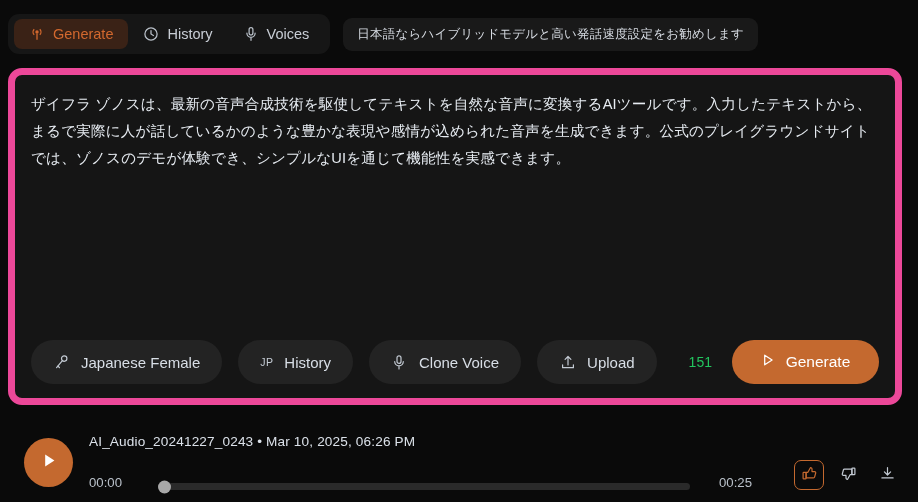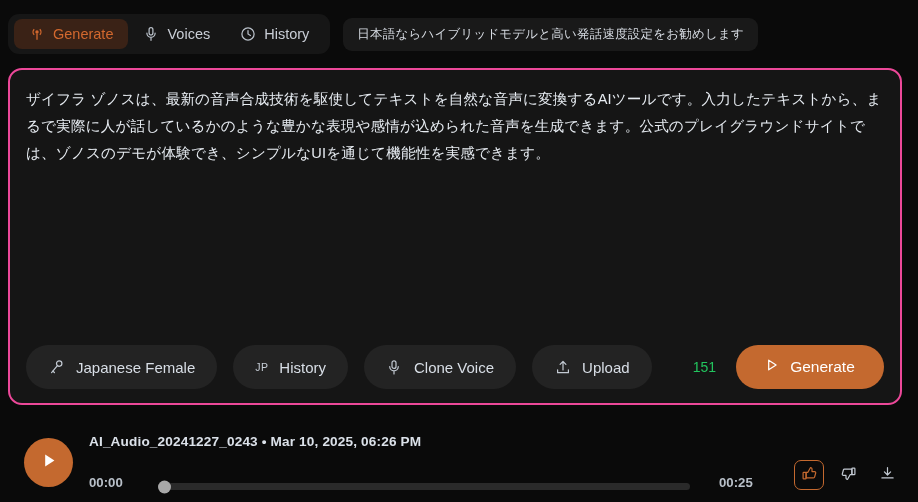--- a/index.html
+++ b/index.html
@@ -45,21 +45,21 @@
     letter-spacing: .2px;
   }
 
   
   .card {
     position: absolute;
     left: 8px; top: 68px;
     width: 894px; height: 337px;
     background: #151515;
     border-radius: 14px;
-    border: 2px solid #ec4899;
+    border: 7px solid #ec4899;
   }
   .editor {
     position: absolute; left: 16px; right: 16px; top: 16px;
     font-size: 14.6px;
     line-height: 27px;
     color: #e7ecf2;
     letter-spacing: .15px;
   }
 
   
@@ -91,21 +91,21 @@
     width: 148px;
     color: #fff;
     font-size: 15.5px;
     cursor: pointer;
   }
 
   
   .player {
     position: absolute;
     left: 24px; right: 16px; top: 434px;
-    display: flex; align-items: center; gap: 16px; font-weight: bold;
+    display: flex; align-items: center; gap: 16px;
   }
   .play-btn {
     width: 49px; height: 49px; flex: none;
     border-radius: 50%;
     background: #c4692f;
     display: flex; align-items: center; justify-content: center;
     cursor: pointer;
   }
   .pbody { flex: 1; min-width: 0; }
   .ptitle {
@@ -155,35 +155,35 @@
           <path d="M5.2 3.2a4 4 0 000 5.6M10.8 3.2a4 4 0 010 5.6"></path>
           <path d="M8 7.7v6.1"></path>
         </svg>
       </span>
       <span>Generate</span>
     </div>
 
     <div class="tab">
       <span class="ic">
         <svg width="16" height="16" viewBox="0 0 16 16" fill="none" stroke="#b9c0c9" stroke-width="1.25">
+          <circle cx="8" cy="8" r="6.1"></circle>
+          <path d="M8 4.6V8l2.4 1.5" stroke-linecap="round"></path>
+        </svg>
+      </span>
+      <span>History</span>
+    </div>
+
+    <div class="tab">
+      <span class="ic">
+        <svg width="16" height="16" viewBox="0 0 16 16" fill="none" stroke="#b9c0c9" stroke-width="1.25">
           <rect x="6.1" y="1.6" width="3.8" height="7.4" rx="1.9"></rect>
           <path d="M3.9 7.2a4.1 4.1 0 008.2 0M8 11.3v3" stroke-linecap="round"></path>
         </svg>
       </span>
       <span>Voices</span>
-    </div>
-
-    <div class="tab">
-      <span class="ic">
-        <svg width="16" height="16" viewBox="0 0 16 16" fill="none" stroke="#b9c0c9" stroke-width="1.25">
-          <circle cx="8" cy="8" r="6.1"></circle>
-          <path d="M8 4.6V8l2.4 1.5" stroke-linecap="round"></path>
-        </svg>
-      </span>
-      <span>History</span>
     </div>
 
   </div>
 
   <div class="notice">日本語ならハイブリッドモデルと高い発話速度設定をお勧めします</div>
 </div>
 
 <div class="card">
 
   <div class="editor" placeholder="">ザイフラ ゾノスは、最新の音声合成技術を駆使してテキストを自然な音声に変換するAIツールです。入力したテキストから、まるで実際に人が話しているかのような豊かな表現や感情が込められた音声を生成できます。公式のプレイグラウンドサイトでは、ゾノスのデモが体験でき、シンプルなUIを通じて機能性を実感できます。</div>

